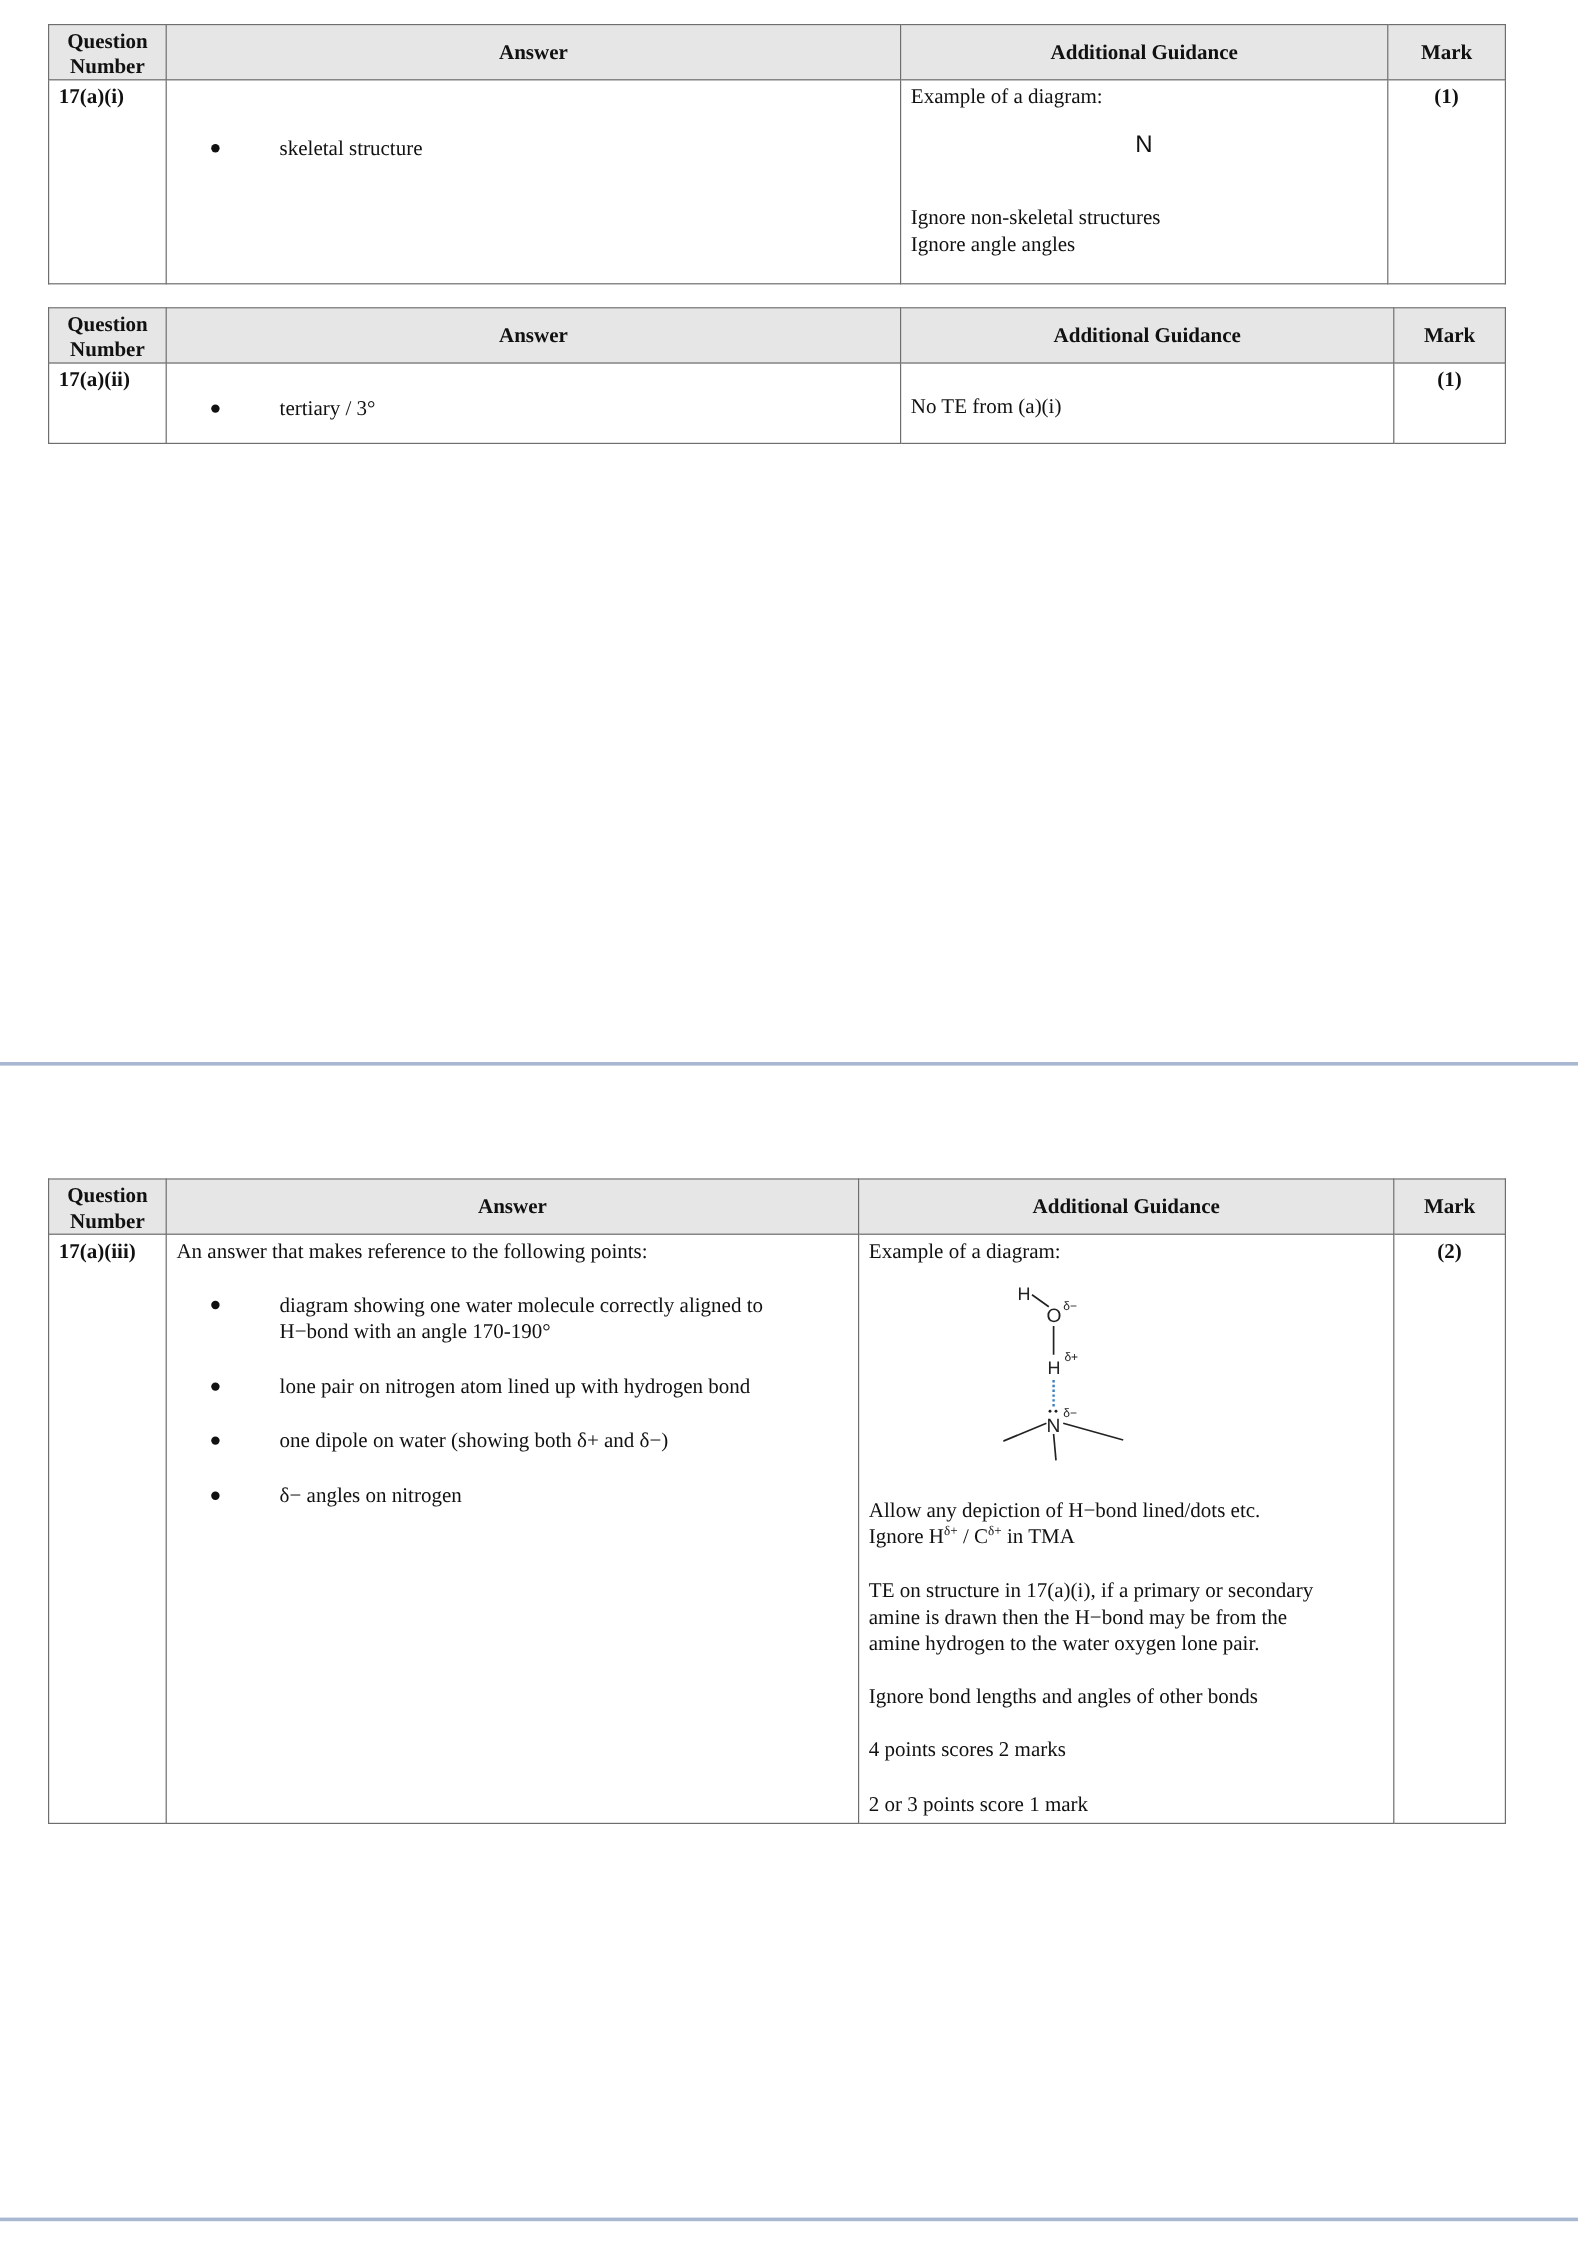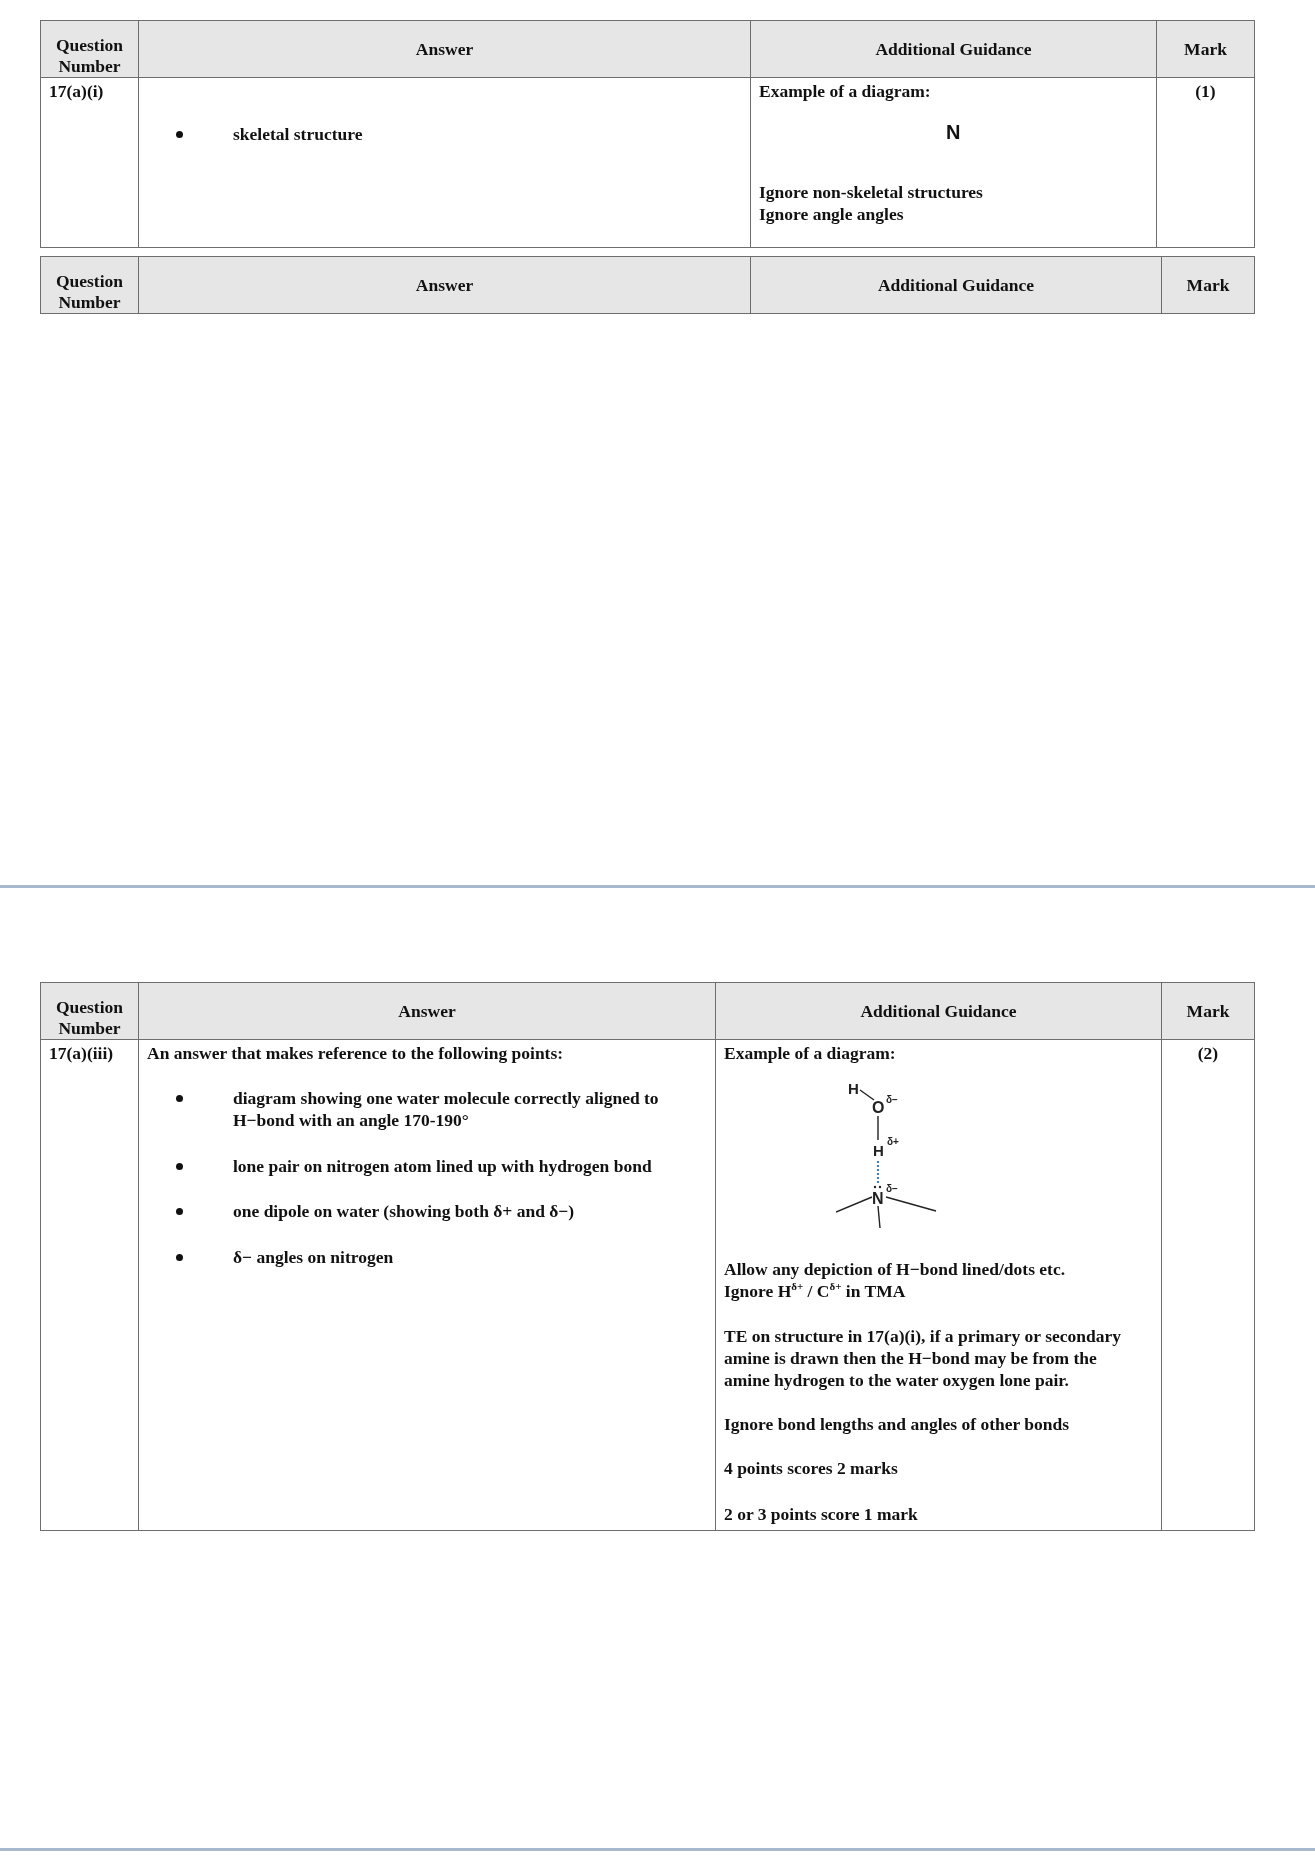--- a/index.html
+++ b/index.html
@@ -24,32 +24,32 @@
     padding: 0;
   }
   .ms-table th {
     background: #e6e6e6;
     font-weight: bold;
     text-align: center;
     vertical-align: middle;
     font-size: 17.5px;
     line-height: 21px;
   }
-  .ms-table th.qn { line-height: 21px; padding-top: 14px; }
+  .ms-table th.qn { line-height: 21px; padding-top: 3px; }
   .qnum {
     font-weight: bold;
     padding: 2px 0 0 8px !important;
     white-space: nowrap;
   }
   .mark-cell {
     text-align: center;
     font-weight: bold;
     padding-top: 2px !important;
   }
-  .cell-inner { position: relative; width: 100%; height: 100%; font-weight: bold; }
+  .cell-inner { position: relative; width: 100%; height: 100%; }
   .abs { position: absolute; white-space: nowrap; }
   .bullet-row { position: absolute; left: 0; right: 0; }
   .bullet-dot {
     position: absolute;
     left: 37px;
     top: 8px;
     width: 7px;
     height: 7px;
     border-radius: 50%;
     background: #111111;
@@ -114,20 +114,37 @@
       <col style="width:612px">
       <col style="width:411px">
       <col style="width:93px">
   </colgroup>
   <tbody>
       <tr style="height:46px">
     <th class="qn">Question Number</th>
     <th>Answer</th>
     <th>Additional Guidance</th>
     <th>Mark</th>
+  </tr>
+  <tr style="height:66px">
+    <td class="qnum">17(a)(ii)</td>
+    <td>
+      <div class="cell-inner" style="height:66px">
+        <div class="bullet-row" style="top:26px">
+          <span class="bullet-dot"></span>
+          <span class="bullet-text">tertiary / 3°</span>
+        </div>
+      </div>
+    </td>
+    <td>
+      <div class="cell-inner" style="height:66px">
+        <span class="abs" style="left:8px; top:24px">No TE from (a)(i)</span>
+      </div>
+    </td>
+    <td class="mark-cell">(1)</td>
   </tr>
 </tbody>
   </table>
 
 <div class="page-divider" style="top:885px"></div>
 
 <table class="ms-table" style="left:40px; top:982px; width:1214px;">
   <colgroup>
     <col style="width:98px">
       <col style="width:577px">

